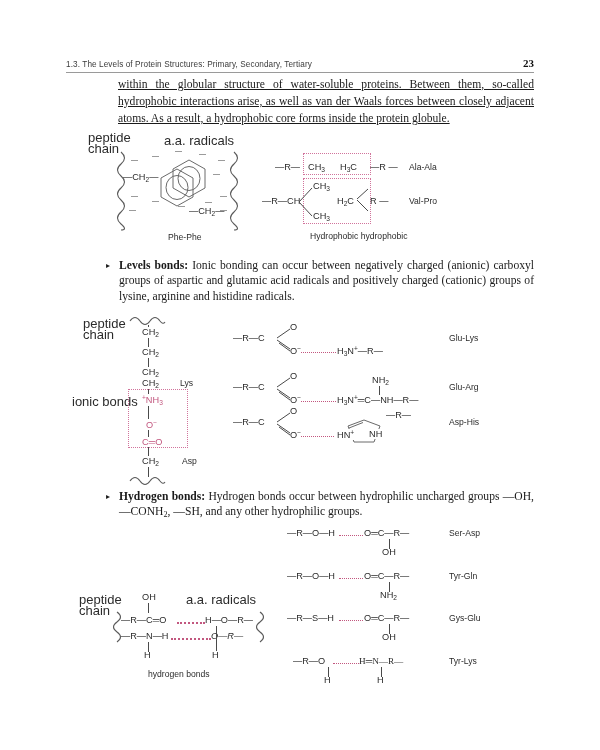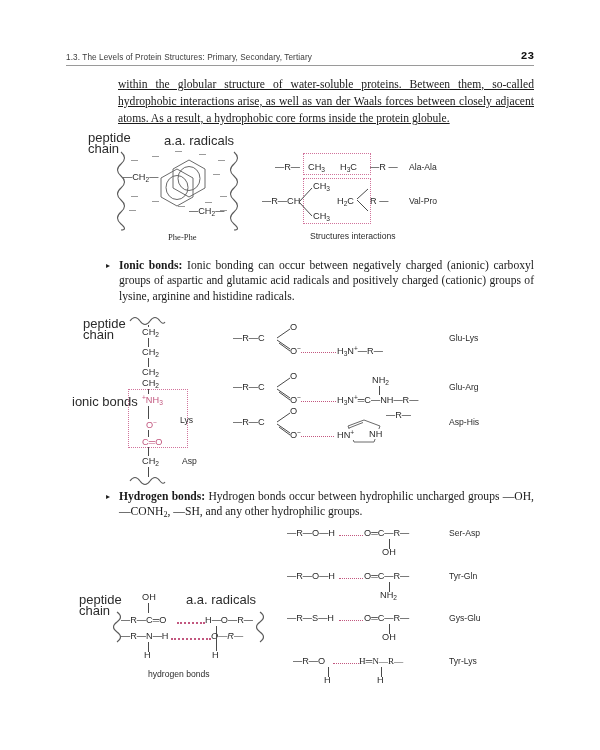--- a/index.html
+++ b/index.html
@@ -19,22 +19,22 @@
     position: absolute; left: 66px; top: 50px; width: 468px;
     border-bottom: 1px solid #9a9a9a;
     padding-bottom: 3px;
     display: flex; align-items: flex-end; justify-content: space-between;
   }
   .runhead-title {
     font-family: "Liberation Sans", sans-serif;
     font-size: 8.2px; color: #3b3b3b; letter-spacing: .1px;
   }
   .runhead-page {
-    font-family: Liberation Mono, monospace;
-    font-size: 11px; font-weight: bold; color: #111;
+    font-family: Liberation Serif, serif;
+    font-size: 11px; font-weight: bold; color: #111; margin-top: 7px;
   }
 
   
   .para {
     position: absolute;
     font-size: 11.6px;
     line-height: 17px;
     text-align: justify;
     color: #1a1a1a;
     text-decoration: underline;
@@ -132,21 +132,21 @@
 
     <svg width="80" height="70" style="left:155px; top:160px;">
 
       <polygon points="6,18 22,9 38,18 38,37 22,46 6,37" fill="none" stroke="#6a6a6a" stroke-width="1"></polygon>
       <ellipse cx="22" cy="27.5" rx="11" ry="12" fill="none" stroke="#6a6a6a" stroke-width="1"></ellipse>
 
       <polygon points="18,9 34,0 50,9 50,28 34,37 18,28" fill="none" stroke="#6a6a6a" stroke-width="1"></polygon>
       <ellipse cx="34" cy="18.5" rx="11" ry="12" fill="none" stroke="#6a6a6a" stroke-width="1"></ellipse>
     </svg>
 
-    <div class="cap" style="left:168px; top:232px;font-family:Liberation Serif, serif;">Phe-Phe</div>
+    <div class="cap" style="left:168px; top:232px;">Phe-Phe</div>
 
     <div class="chem" style="left:275px; top:162px;">—R—</div>
     <div class="dbox" style="left:303px; top:153px; width:68px; height:22px;"></div>
     <div class="chem" style="left:308px; top:162px;"><span>CH</span><span class="s">3</span></div>
     <div class="chem" style="left:340px; top:162px;"><span>H</span><span class="s">3</span><span>C</span></div>
     <div class="chem" style="left:370px; top:162px;">—R —</div>
     <div class="cap" style="left:409px; top:162px;">Ala-Ala</div>
 
     <div class="chem" style="left:262px; top:196px;">—R—CH</div>
     <div class="dbox" style="left:303px; top:178px; width:68px; height:46px;"></div>
@@ -157,25 +157,25 @@
       <line x1="0" y1="16" x2="13" y2="30" stroke="#4a4a4a" stroke-width="1"></line>
     </svg>
     <div class="chem" style="left:337px; top:196px;"><span>H</span><span class="s">2</span><span>C</span></div>
     <svg width="14" height="26" style="left:357px; top:189px;">
       <line x1="11" y1="0" x2="0" y2="10" stroke="#4a4a4a" stroke-width="1"></line>
       <line x1="11" y1="22" x2="0" y2="11" stroke="#4a4a4a" stroke-width="1"></line>
     </svg>
     <div class="chem" style="left:370px; top:196px;">R —</div>
     <div class="cap" style="left:409px; top:196px;">Val-Pro</div>
 
-    <div class="cap" style="left:310px; top:231px;">Structures interactions</div>
+    <div class="cap" style="left:310px; top:231px;">Hydrophobic hydrophobic</div>
   </div>
 
   <div class="bullet b-ionic">
-    <span class="marker">▸</span><b>Ionic bonds:</b><span> Ionic bonding can occur between negatively charged (anionic) carboxyl groups of aspartic and glutamic acid radicals and positively charged (cationic) groups of lysine, arginine and histidine radicals.</span>
+    <span class="marker">▸</span><b>Levels bonds:</b><span> Ionic bonding can occur between negatively charged (anionic) carboxyl groups of aspartic and glutamic acid radicals and positively charged (cationic) groups of lysine, arginine and histidine radicals.</span>
   </div>
 
   <div class="fig">
 
     <div class="lbl" style="left:83px; top:316px;">peptide</div>
     <div class="lbl" style="left:83px; top:327px;">chain</div>
     <div class="lbl" style="left:72px; top:394px;">ionic bonds</div>
 
     <svg width="36" height="10" style="left:130px; top:315px;">
       <path d="M0 6 q5 -7 10 0 q5 7 10 0 q5 -7 10 0 q3 4 5 1" fill="none" stroke="#5a5a5a" stroke-width="1.1"></path>
@@ -185,21 +185,21 @@
     </svg>
 
     <div class="vl" style="left:148px; top:325px; height:152px;"></div>
 
     <div class="dbox" style="left:128px; top:389px; width:60px; height:59px;"></div>
 
     <div class="chem" style="left:140px; top:327px; background:#fff; padding:0 2px;"><span>CH</span><span class="s">2</span></div>
     <div class="chem" style="left:140px; top:347px; background:#fff; padding:0 2px;"><span>CH</span><span class="s">2</span></div>
     <div class="chem" style="left:140px; top:367px; background:#fff; padding:0 2px;"><span>CH</span><span class="s">2</span></div>
     <div class="chem" style="left:140px; top:378px; background:#fff; padding:0 2px;"><span>CH</span><span class="s">2</span></div>
-    <div class="cap" style="left:180px; top:378px;margin-top:37px;">Lys</div>
+    <div class="cap" style="left:180px; top:378px;">Lys</div>
 
     <div class="chem mag" style="left:140px; top:394px; background:#fff; padding:0 2px;"><span class="sup">+</span><span>NH</span><span class="s">3</span></div>
     <div class="chem mag" style="left:144px; top:419px; background:#fff; padding:0 2px;"><span>O</span><span class="sup">−</span></div>
     <div class="chem mag" style="left:141px; top:437px; background:#fff; padding:0 1px;"><span>C</span>═<span>O</span></div>
     <div class="chem" style="left:140px; top:456px; background:#fff; padding:0 2px;"><span>CH</span><span class="s">2</span></div>
     <div class="cap" style="left:182px; top:456px;">Asp</div>
 
     <div class="chem" style="left:233px; top:333px;">—R—C</div>
     <svg width="22" height="26" style="left:277px; top:327px;">
       <line x1="0" y1="11" x2="13" y2="2" stroke="#4a4a4a" stroke-width="1"></line>

